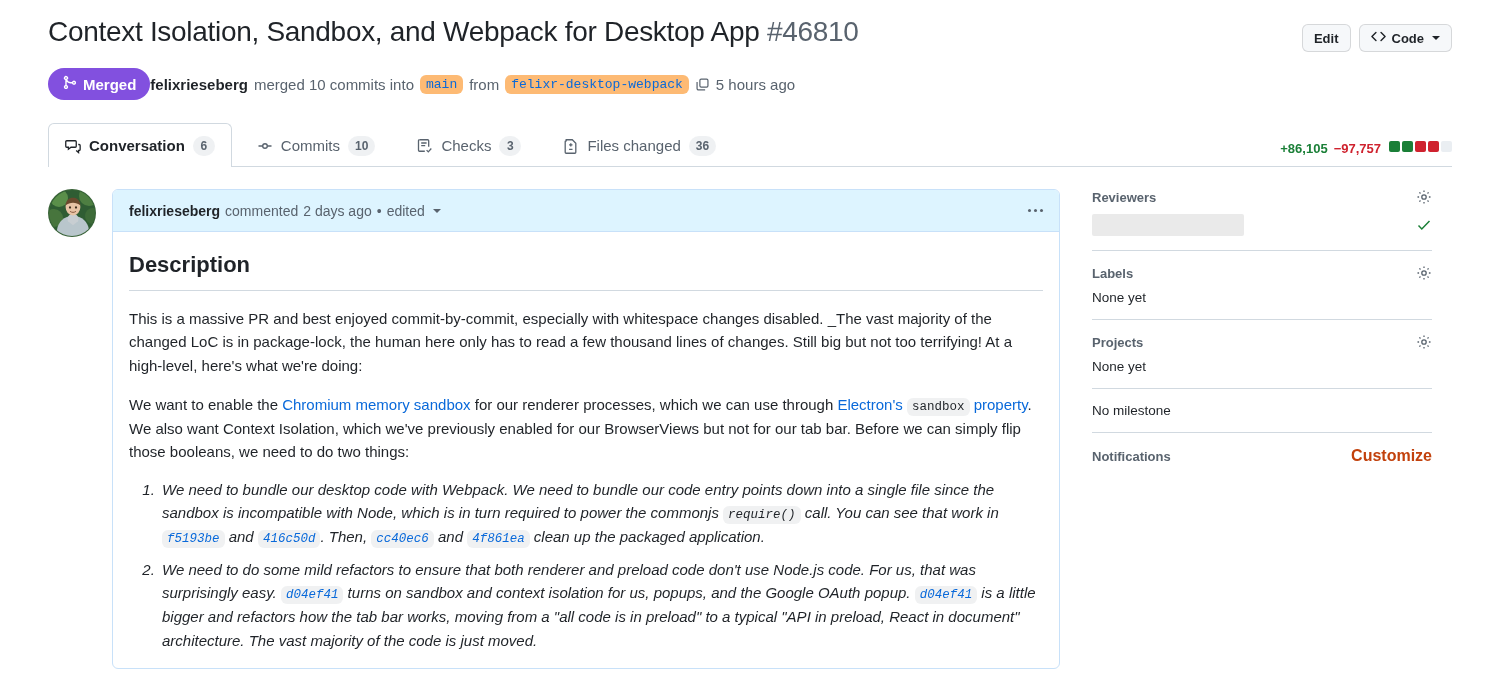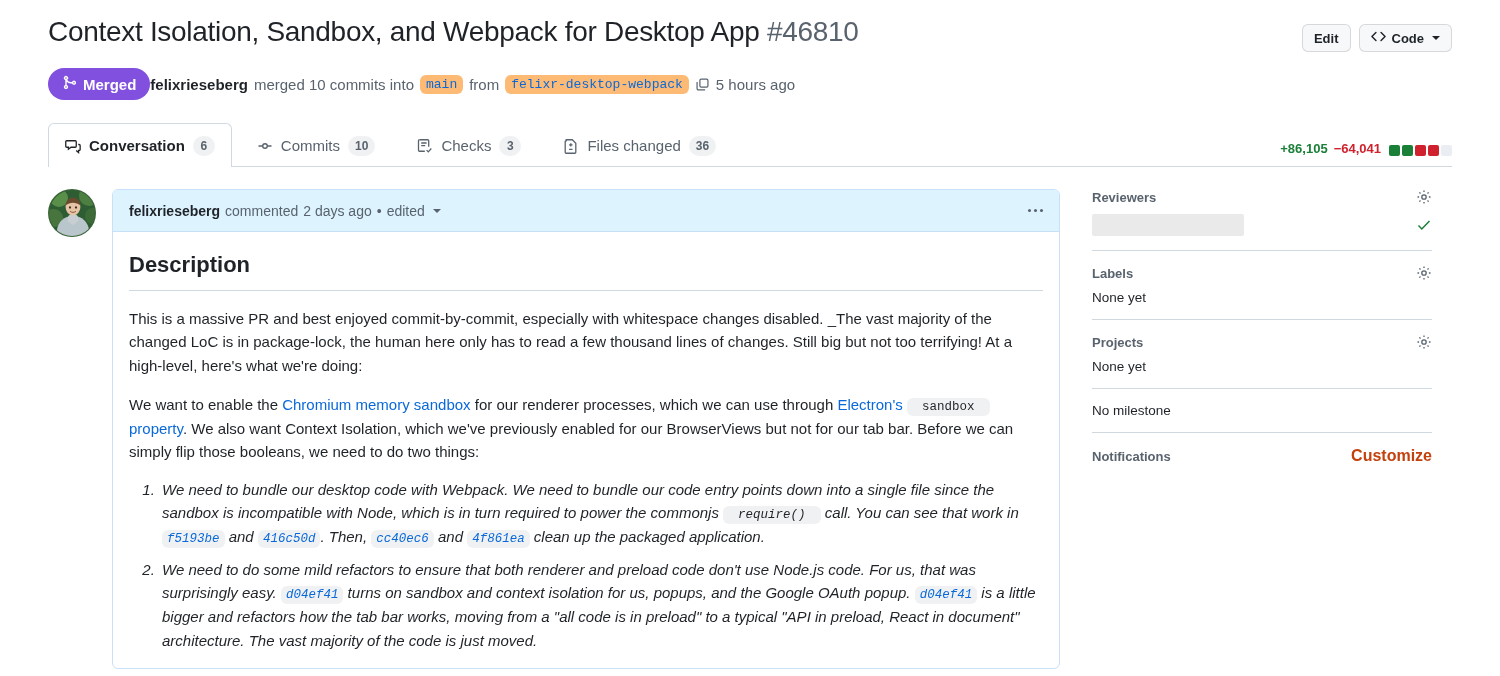--- a/index.html
+++ b/index.html
@@ -129,21 +129,21 @@
     font-weight: 600;
     color: #59636e;
     background: rgba(175,184,193,0.2);
     border-radius: 2em;
   }
   .tab.active .counter { color: #59636e; }
   .tab .ticon { display: inline-flex; color: #59636e; }
 
   .diffstat {
     display: flex;
-    align-items: flex-end;
+    align-items: flex-start;
     gap: 6px;
     font-size: 13px;
     font-weight: 600;
     padding-bottom: 10px;
   }
   .add { color: #1a7f37; }
   .del { color: #cf222e; }
   .blocks { display: inline-flex; gap: 2px; margin-left: 2px; }
   .blk { width: 11px; height: 11px; border-radius: 2px; }
   .blk.g { background: #1a7f37; }
@@ -217,21 +217,21 @@
     padding-bottom: 8px;
     border-bottom: 1px solid #d1d9e0;
   }
   .comment-body p { margin: 16px 0 0 0; }
   .comment-body a { color: #0969da; text-decoration: none; }
   code.inline {
     font-family: "Liberation Mono", monospace;
     font-size: 12.5px;
     background: rgba(129,139,152,0.12);
     border-radius: 6px;
-    padding: 2px 15px;
+    padding: 2px 5px;
   }
   code.sha {
     font-family: "Liberation Mono", monospace;
     font-size: 12.5px;
     background: rgba(129,139,152,0.12);
     border-radius: 6px;
     padding: 2px 5px;
     color: #0969da;
   }
   ol.steps { margin: 14px 0 0 0; padding-left: 30px; }
@@ -342,21 +342,21 @@
               <path d="M3.2 1.75h6.1l3.5 3.5v9a1 1 0 0 1-1 1H3.2a1 1 0 0 1-1-1v-10.5a1 1 0 0 1 1-1Z"></path>
               <path d="M7.8 5.2v3.4M6.1 6.9h3.4M6.1 11.4h3.4"></path>
             </svg>
         </span>
         <span>Files changed</span>
         <span class="counter">36</span>
       </div>
     </div>
     <div class="diffstat">
       <span class="add">+86,105</span>
-      <span class="del">−64,041</span>
+      <span class="del">−97,757</span>
       <span class="blocks">
         <i class="blk g"></i>
         <i class="blk g"></i>
         <i class="blk r"></i>
         <i class="blk r"></i>
         <i class="blk n"></i>
       </span>
     </div>
   </div>
 

